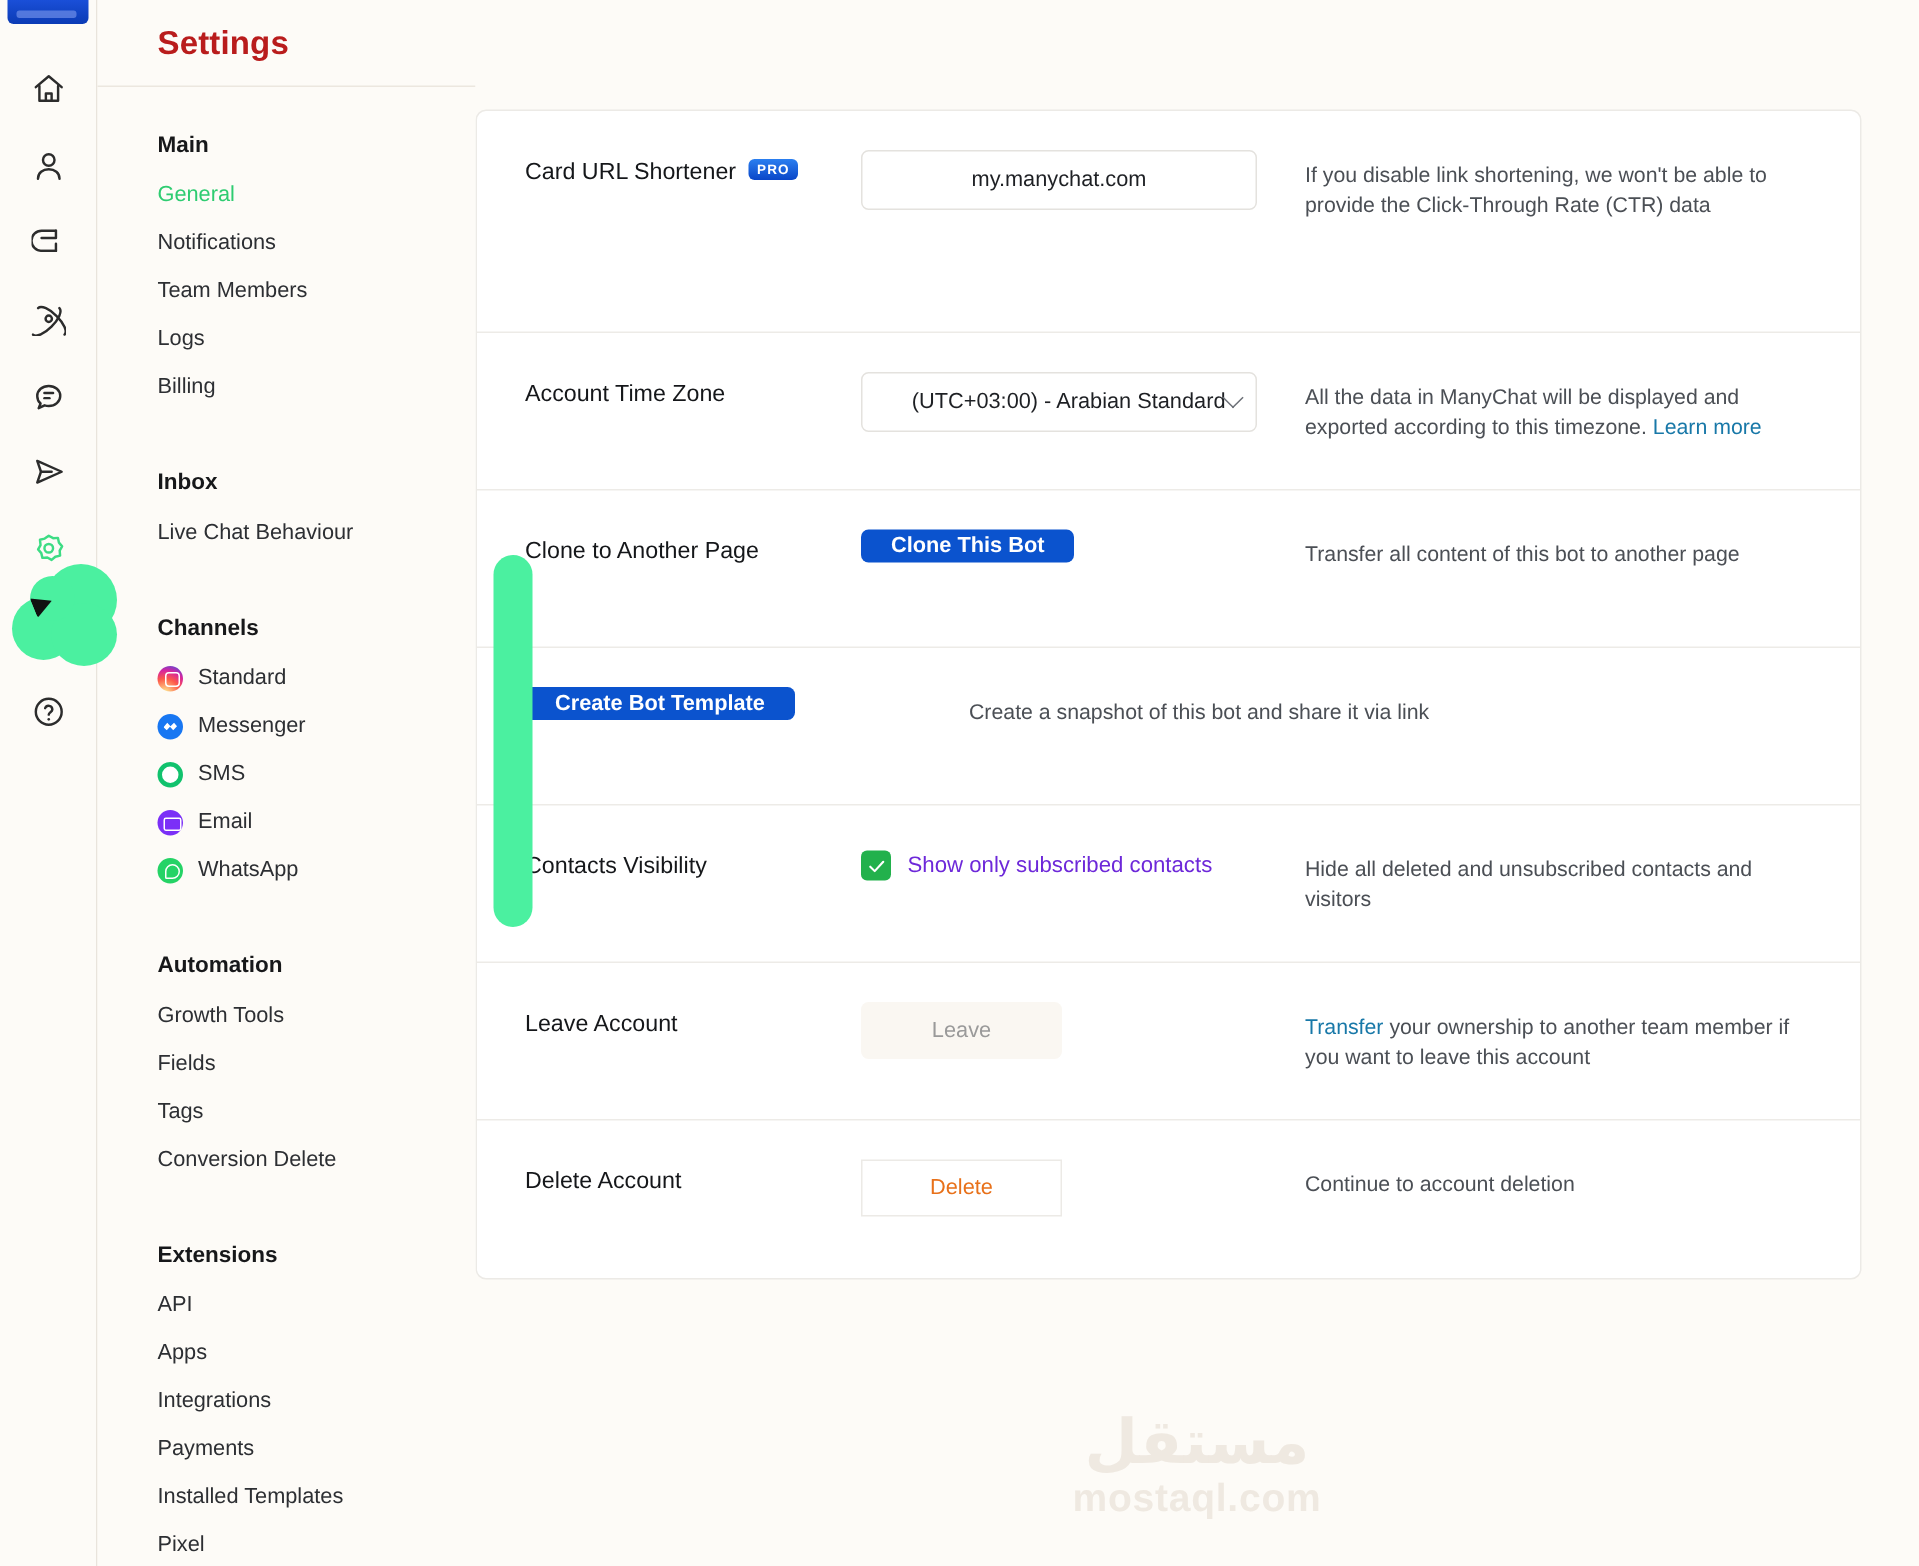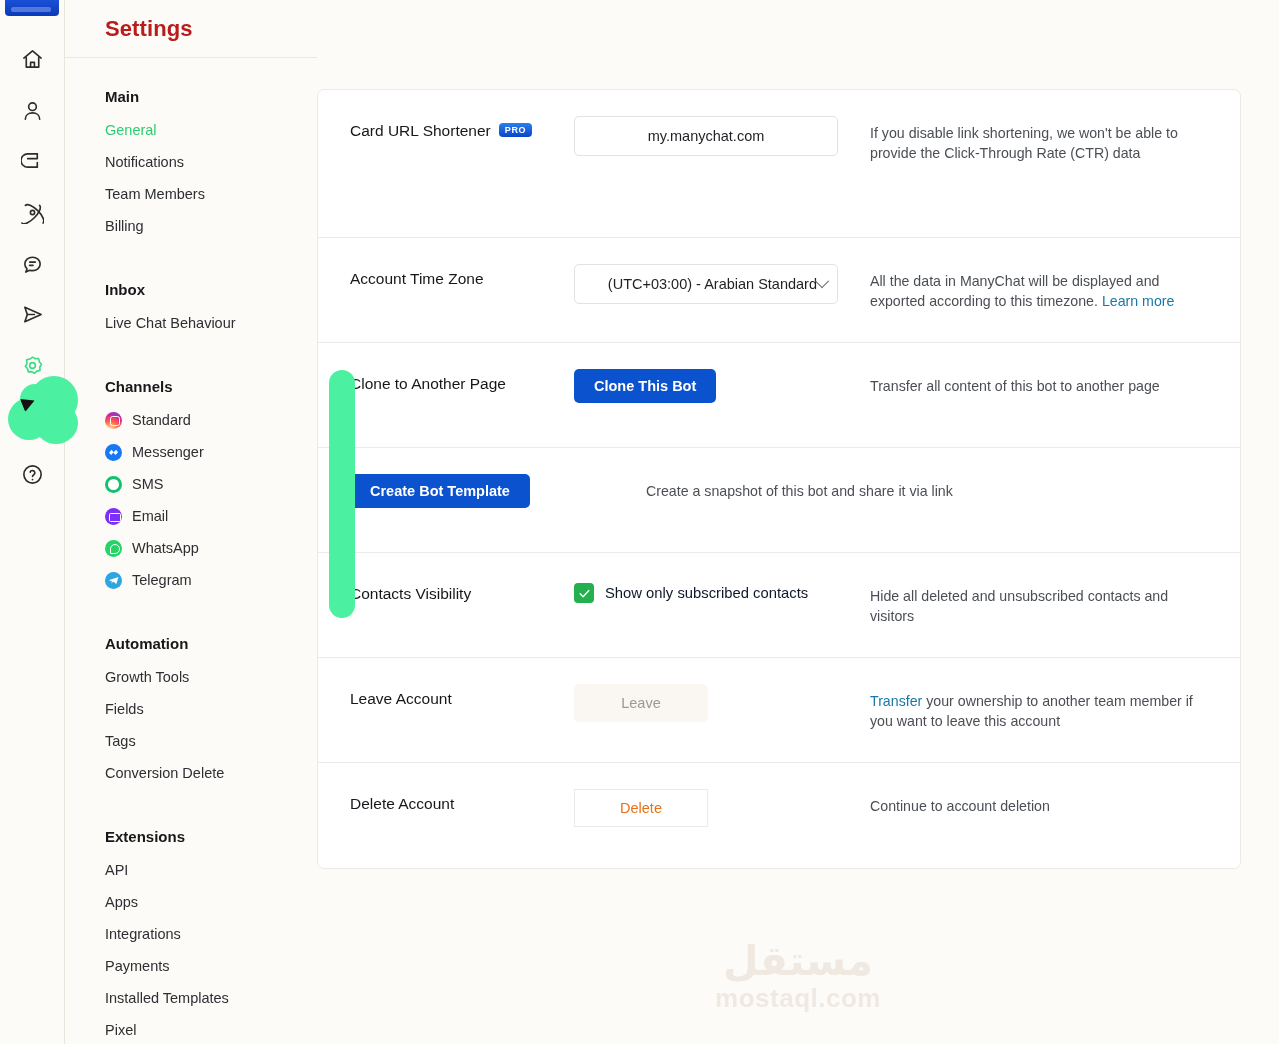--- a/index.html
+++ b/index.html
@@ -100,21 +100,21 @@
   
   .hl-stroke {
     position: absolute; left: 264px; top: 370px;
     width: 26px; height: 248px;
     background: #4bf0a0; border-radius: 14px; z-index: 30; pointer-events: none;
   }
 
   
   .main { flex: 1 1 auto; height: 1044px; position: relative; background: #fdfbf7; overflow: hidden; }
   .card {
-    position: absolute; left: 0px; top: 89px; width: 924px;
+    position: absolute; left: 0px; top: 73px; width: 924px;
     background: #ffffff;
     border: 1px solid #eceae6;
     border-radius: 7px;
   }
   .row { display: flex; border-bottom: 1px solid #edebe7; padding: 0 0 0 32px; }
   .row:last-child { border-bottom: none; }
   .row-label {
     flex: 0 0 224px; font-size: 15.5px; color: #15171a; font-weight: 400;
     padding-top: 32px;
   }
@@ -150,21 +150,21 @@
     border: 1px solid #e4e2de; border-radius: 5px; background: #fff;
     display: flex; align-items: center; padding: 0 10px 0 14px;
     font-size: 14.5px; color: #1e2024; position: relative; cursor: pointer;
   }
   .select .val { flex: 1 1 auto; white-space: nowrap; overflow: hidden; text-align: right; }
   .chev { width: 10px; height: 10px; border-right: 1.6px solid #6b6f76; border-bottom: 1.6px solid #6b6f76;
           transform: rotate(45deg) translate(-2px,-2px); flex: 0 0 10px; }
 
   .btn-primary {
     display: inline-flex; align-items: center; justify-content: center;
-    height: 34px; padding: 0 20px; background: #0b53ce; color: #fff;
+    height: 22px; padding: 0 20px; background: #0b53ce; color: #fff;
     font-size: 14.5px; font-weight: 700; border: none; border-radius: 5px; cursor: pointer;
     font-family: "Liberation Sans", sans-serif;
   }
   .btn-disabled {
     display: inline-flex; align-items: center; justify-content: center;
     height: 38px; width: 134px; background: #faf7f2; color: #9a9a9a;
     font-size: 14.5px; border: none; border-radius: 5px; cursor: default;
     font-family: "Liberation Sans", sans-serif;
   }
   .btn-danger {
@@ -172,21 +172,21 @@
     height: 38px; width: 134px; background: #fff; color: #e8711a;
     font-size: 14.5px; border: 1px solid #eceae6; border-radius: 0; cursor: pointer;
     font-family: "Liberation Sans", sans-serif;
   }
   .check-wrap { display: flex; align-items: center; gap: 11px; padding-top: 4px; }
   .check-box {
     width: 20px; height: 20px; background: #22b14c; border-radius: 4px;
     display: flex; align-items: center; justify-content: center; flex: 0 0 20px; cursor: pointer;
   }
   .check-box svg { width: 13px; height: 13px; stroke: #fff; stroke-width: 2.6; fill: none; stroke-linecap: round; stroke-linejoin: round; }
-  .check-label { font-size: 14.8px; color: #0f172a; white-space: nowrap; }
+  .check-label { font-size: 14.8px; color: #6d28d9; white-space: nowrap; }
 
   .lnk { color: #1878a8; text-decoration: none; cursor: pointer; }
 
   
   .watermark {
     position: absolute; left: 50%; transform: translateX(-50%);
     top: 938px; width: 240px; text-align: center; pointer-events: none;
   }
   .wm-ar { font-size: 41px; color: #efe9e1; font-weight: 700; line-height: 46px;
            font-family: "DejaVu Sans", sans-serif; direction: rtl; }
@@ -276,20 +276,21 @@
   <div class="side">
     <div class="side-head">
       <h1>Settings</h1>
     </div>
     <div class="side-body">
 
       <div class="grp-title first">Main</div>
       <div class="nav-item active">General</div>
       <div class="nav-item">Notifications</div>
       <div class="nav-item">Team Members</div>
+      <div class="nav-item">Logs</div>
       <div class="nav-item">Billing</div>
 
       <div class="grp-title">Inbox</div>
       <div class="nav-item">Live Chat Behaviour</div>
 
       <div class="grp-title">Channels</div>
       <div class="chan-item">
         <span class="chan-ico ci-instagram"></span>
         <span>Standard</span>
       </div>
@@ -301,24 +302,20 @@
         <span class="chan-ico ci-sms"></span>
         <span>SMS</span>
       </div>
       <div class="chan-item">
         <span class="chan-ico ci-email"></span>
         <span>Email</span>
       </div>
       <div class="chan-item">
         <span class="chan-ico ci-whatsapp"></span>
         <span>WhatsApp</span>
-      </div>
-      <div class="chan-item">
-        <span class="chan-ico ci-telegram"></span>
-        <span>Telegram</span>
       </div>
 
       <div class="grp-title">Automation</div>
       <div class="nav-item">Growth Tools</div>
       <div class="nav-item">Fields</div>
       <div class="nav-item">Tags</div>
       <div class="nav-item">Conversion Delete</div>
 
       <div class="grp-title">Extensions</div>
       <div class="nav-item">API</div>

